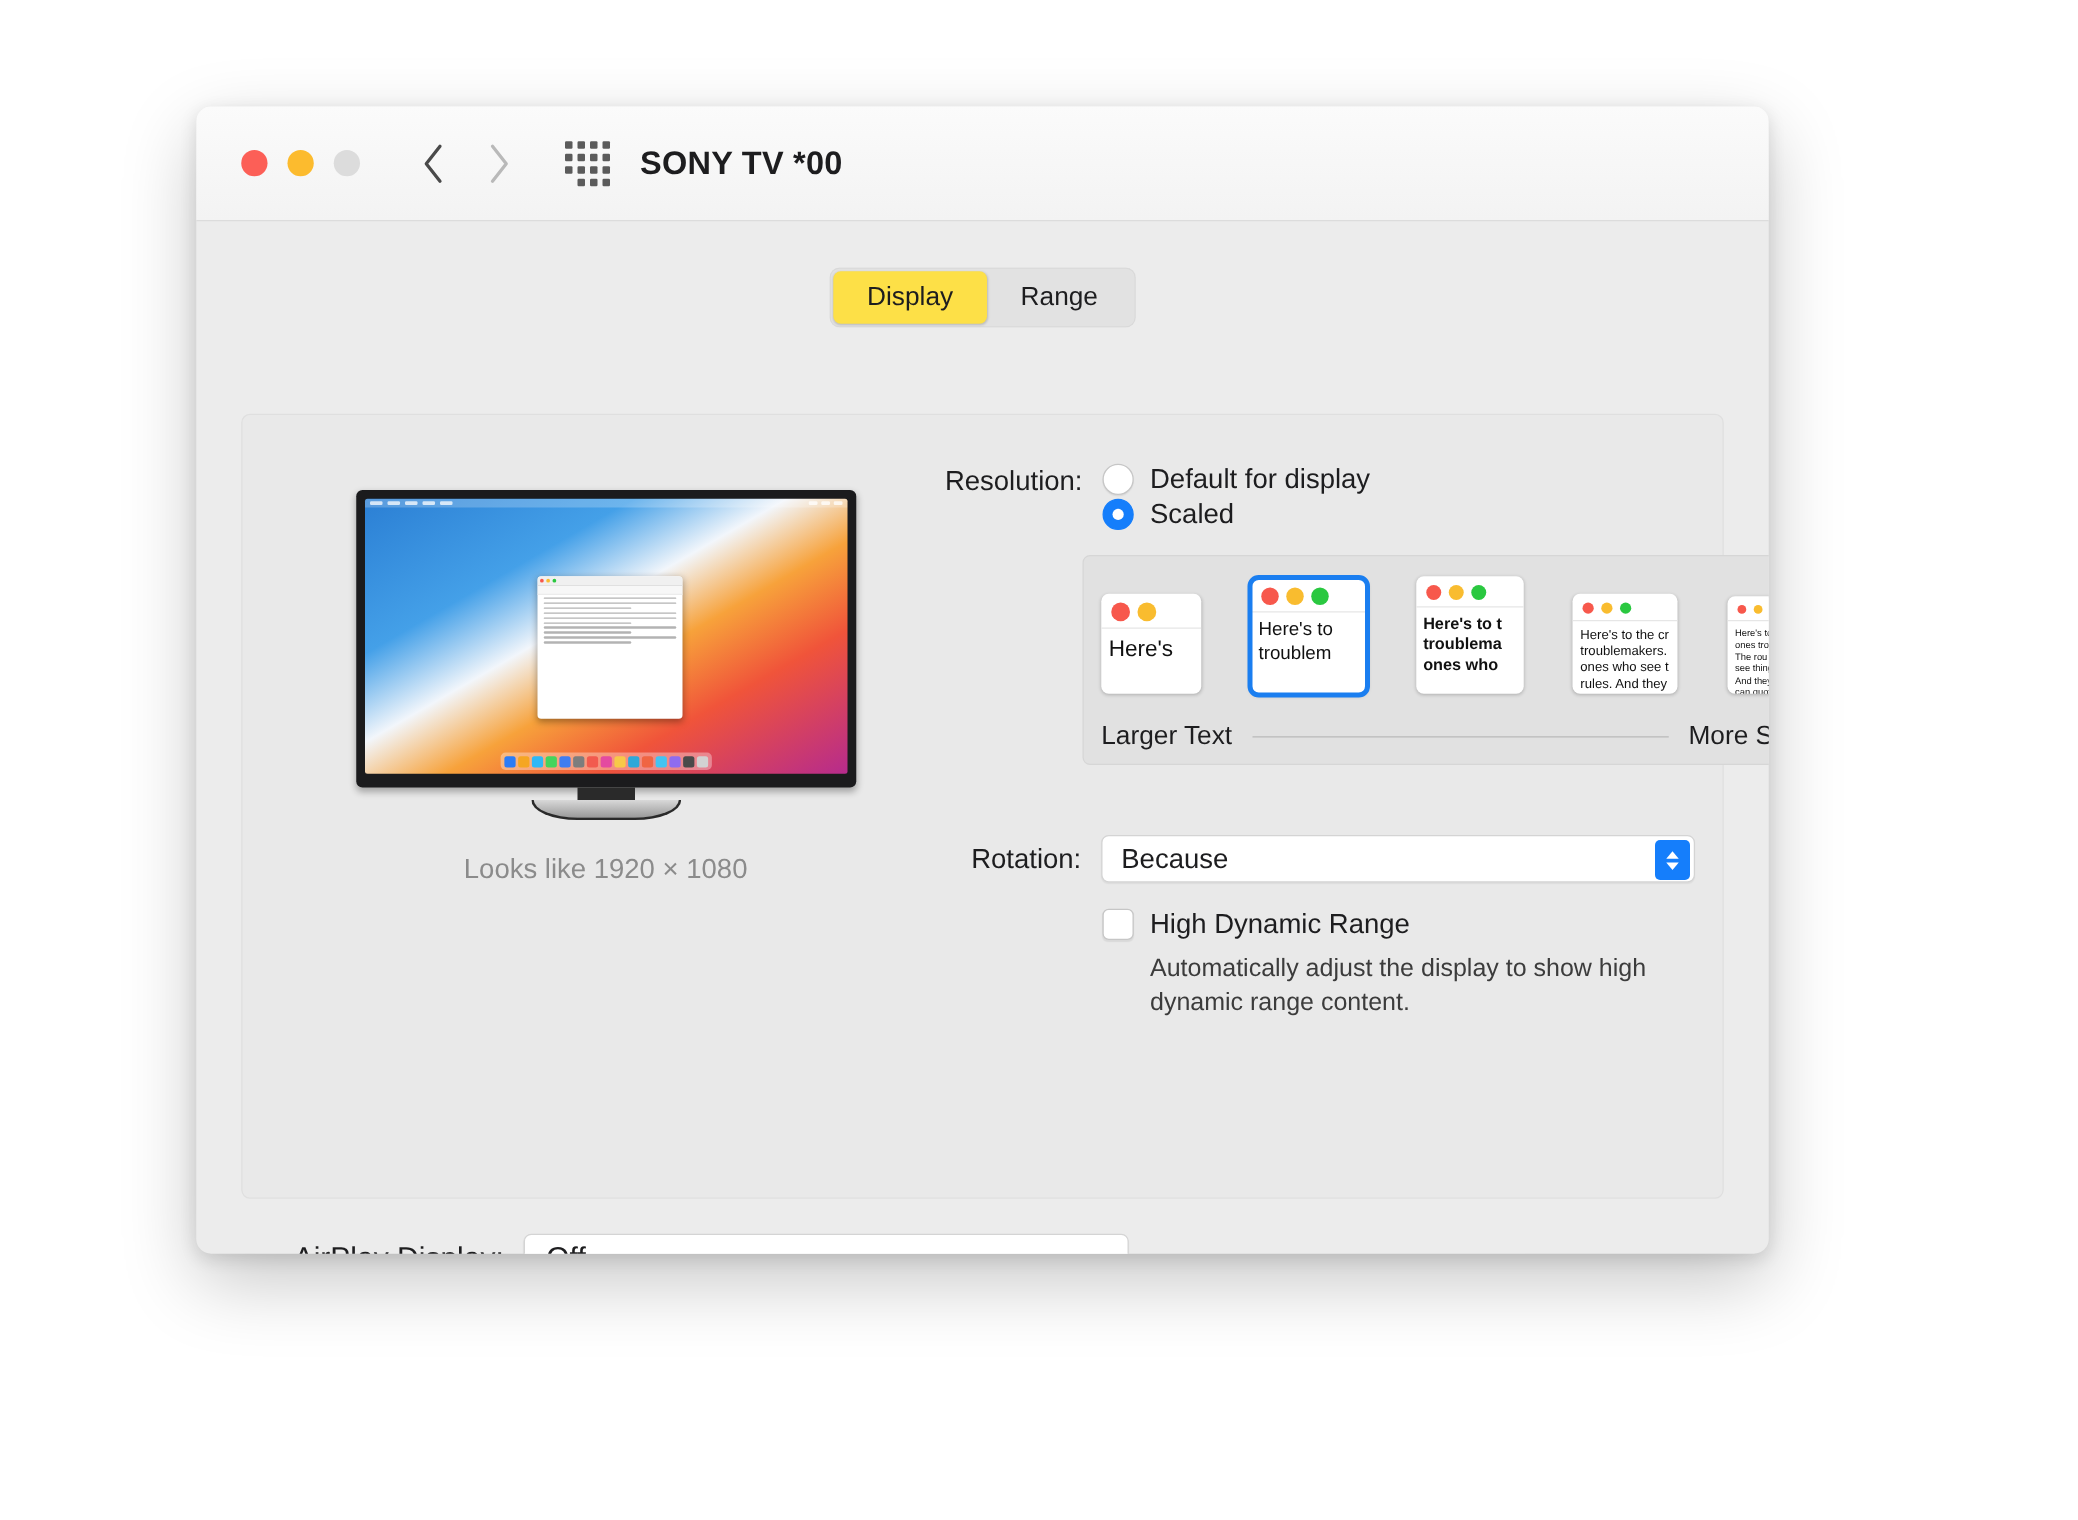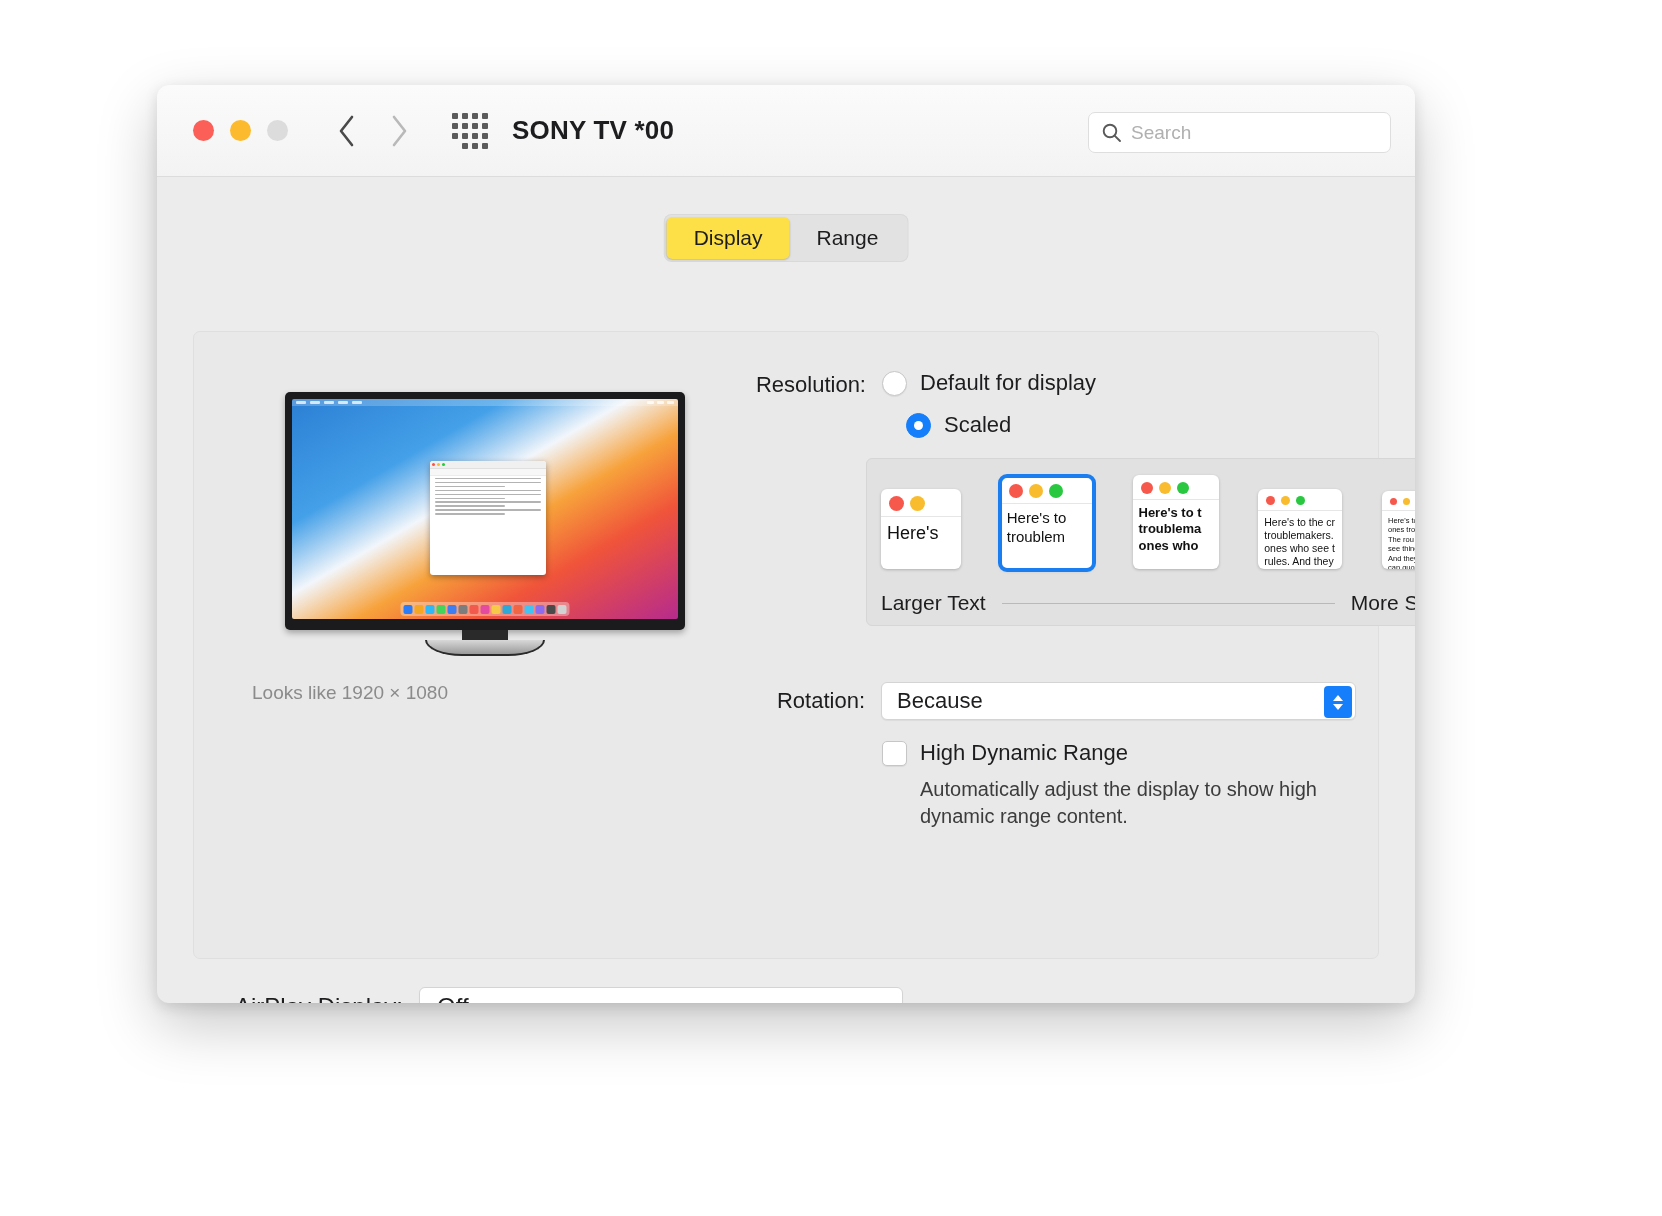--- a/index.html
+++ b/index.html
@@ -114,21 +114,21 @@
     border-radius:4px; display:flex; align-items:center; gap:2px;
   }
   .dock i { width:9px; height:9px; border-radius:2px; display:block; }
   .tvstand {
     width: 120px; height: 16px; margin: 0 auto;
     border-radius: 0 0 60px 60px / 0 0 26px 26px;
     background: linear-gradient(180deg,#d8d8d8,#9a9a9a);
     border: 2px solid #2a2a2a; border-top: none;
   }
   .tvneck { width: 46px; height: 10px; margin: 0 auto; background:#2a2a2a; }
-  .lookslike { margin-top: 26px; font-size: 19px; color: #8b8b8b; }
+  .lookslike { text-align: center; margin-top: 26px; font-size: 22px; color: #8b8b8b; }
 
   
   .controls { position: absolute; left: 522px; top: 38px; right: 22px; }
 
   .row { display: flex; align-items: flex-start; }
   .lbl-res { width: 150px; text-align: right; font-size: 22px; color: #1d1d1f; padding-top: 2px; }
 
   .radio { width: 25px; height: 25px; border-radius: 50%; flex: none; }
   .radio.off { background: #fff; border: 1px solid #c6c6c6; box-shadow: 0 1px 1px rgba(0,0,0,.07); }
   .radio.on { background: #157efb; border: 1px solid #157efb; position: relative; }
@@ -250,29 +250,20 @@
           <i></i>
           <i></i>
         <i class="blank"></i>
           <i></i>
           <i></i>
           <i></i>
       </div>
 
       <div class="wintitle">SONY TV *00</div>
 
-      <div class="searchbox">
-        <span class="mag">
-          <svg width="22" height="22" viewBox="0 0 22 22">
-              <circle cx="9" cy="9" r="6.3" fill="none" stroke="#5a5a5a" stroke-width="1.9"></circle>
-              <line x1="13.6" y1="13.6" x2="19" y2="19" stroke="#5a5a5a" stroke-width="1.9" stroke-linecap="round"></line>
-            </svg>
-        </span>
-        <input class="searchinput" type="text" placeholder="Search" style="">
-      </div>
     </div>
 
     <div class="body">
 
       <div class="tabs">
         <div class="tab active">Display</div>
         <div class="tab">Range</div>
       </div>
 
       <div class="panel">
@@ -341,21 +332,21 @@
         <div class="controls">
 
           <div class="row">
             <div class="lbl-res">Resolution:</div>
             <div style="display:flex;align-items:center;margin-left:16px;">
               <span class="radio off"></span>
               <span class="radio-label">Default for display</span>
             </div>
           </div>
 
-          <div class="row" style="margin-top:14px;gap:24px;">
+          <div class="row" style="">
             <div class="lbl-res"></div>
             <div style="display:flex;align-items:center;margin-left:16px;">
               <span class="radio on"></span>
               <span class="radio-label">Scaled</span>
             </div>
           </div>
 
           <div class="scaledbox">
             <div class="thumbs">
 

